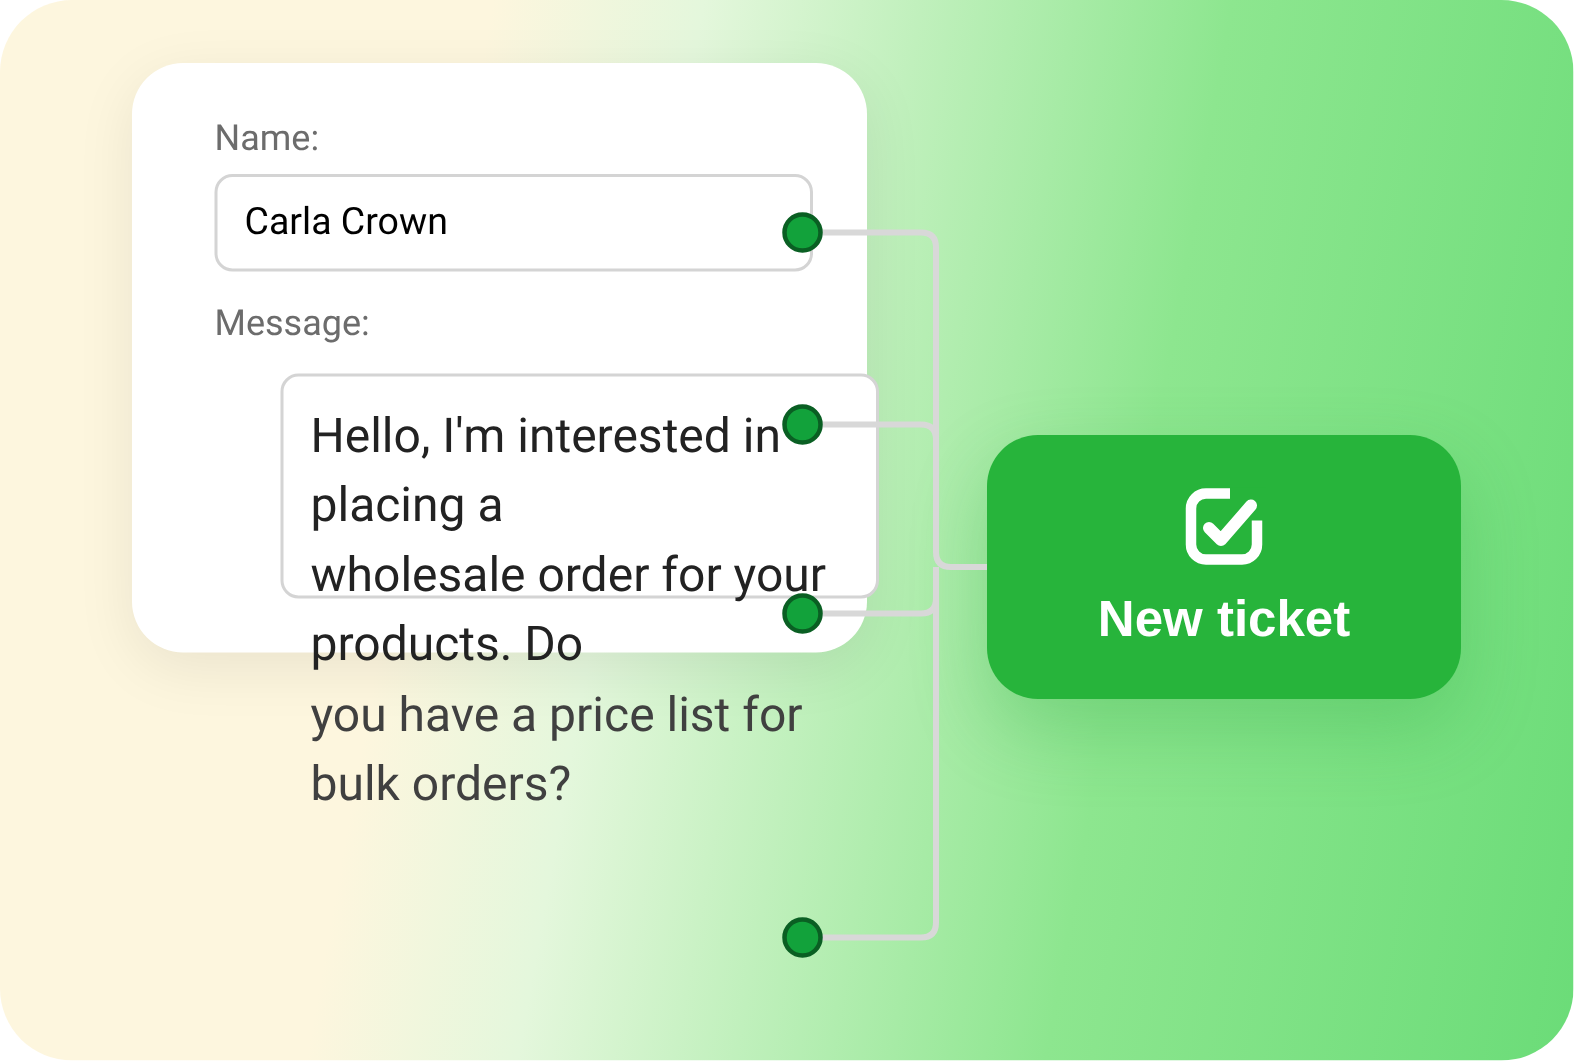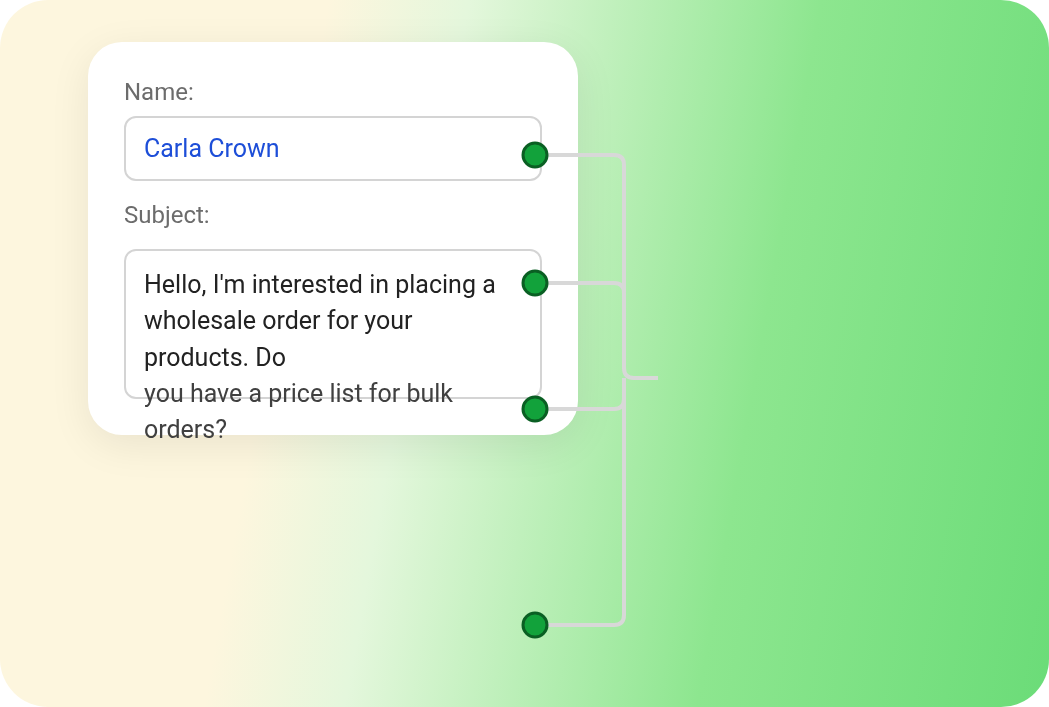--- a/index.html
+++ b/index.html
@@ -17,56 +17,57 @@
       background: linear-gradient(100deg, #fdf6de 0%, #fdf6de 28%, #e4f7dc 40%, #8de68f 70%, #6bdc78 100%);
       border-radius: 48px;
     }
     .form-card {
       position: absolute;
       left: 88px;
       top: 42px;
       width: 490px;
       background: #fff;
       border-radius: 34px;
-      padding: 36px 36px 36px 36px;
+      padding: 36px 36px 36px 55px;
       box-shadow: 0 10px 40px rgba(0,0,0,0.08);
     }
     .field { margin-bottom: 20px; }
     .label {
       font-size: 24px;
       color: #6c6c6c;
       margin-bottom: 10px;
       display: block;
     }
     .required { color: #e06a2b; margin-left: 4px; }
     .input {
       width: 100%;
       border: 2px solid #d4d4d4;
       border-radius: 12px;
       padding: 16px 18px;
       font-size: 25px;
-      color: #1d4ed8;
+      color: #000000;
       background: #fff;
       font-family: inherit;
     }
     .input.focused {
       border-color: #3b82f6;
     }
     .textarea {
       width: 100%;
       border: 2px solid #d4d4d4;
       border-radius: 12px;
       padding: 16px 18px;
-      font-size: 25px;
+      font-size: 32px;
       color: #222;
       line-height: 1.45;
       background: #fff;
       font-family: inherit;
       resize: none;
       height: 150px;
+      margin-left: 44px;
     }
     .fade-line {
       color: #404040;
     }
     .ticket-btn {
       position: absolute;
       left: 658px;
       top: 290px;
       width: 316px;
       height: 176px;
@@ -113,33 +114,43 @@
 
   <div class="form-card">
 
     <div class="field">
       <label class="label">Name:</label>
       <input class="input" type="text" value="Carla Crown" style="">
     </div>
 
 
     <div class="field">
-      <label class="label">Subject:</label>
+      <label class="label">Message:</label>
     </div>
 
     <div class="field" style="margin-bottom:0">
       <div class="textarea">
         <span>Hello, I'm interested in placing a</span><br>
         <span>wholesale order for your products. Do</span><br>
         <span class="fade-line">you have a price list for bulk orders?</span>
       </div>
     </div>
 
   </div>
 
+  <button class="ticket-btn">
+    <span>
+      <svg width="56" height="56" viewBox="0 0 56 56">
+        <rect x="6" y="6" width="44" height="44" rx="10" fill="none" stroke="#fff" stroke-width="7"></rect>
+        <rect x="32" y="2" width="26" height="22" fill="#27b43b"></rect>
+        <path d="M18 29 L26 37 L46 14" fill="none" stroke="#fff" stroke-width="8" stroke-linecap="round" stroke-linejoin="round"></path>
+      </svg>
+    </span>
+    <span class="ticket-label">New ticket</span>
+  </button>
 
   <svg class="connectors">
 
     <path class="wire" d="M546 155 L614 155 Q624 155 624 165 L624 368 Q624 378 634 378 L658 378"></path>
     <path class="wire" d="M546 283 L614 283 Q624 283 624 293 L624 368"></path>
     <path class="wire" d="M546 409 L614 409 Q624 409 624 399 L624 378"></path>
     <path class="wire" d="M546 625 L614 625 Q624 625 624 615 L624 388"></path>
 
     <circle class="node" cx="535" cy="155" r="12"></circle>
     <circle class="node" cx="535" cy="283" r="12"></circle>

